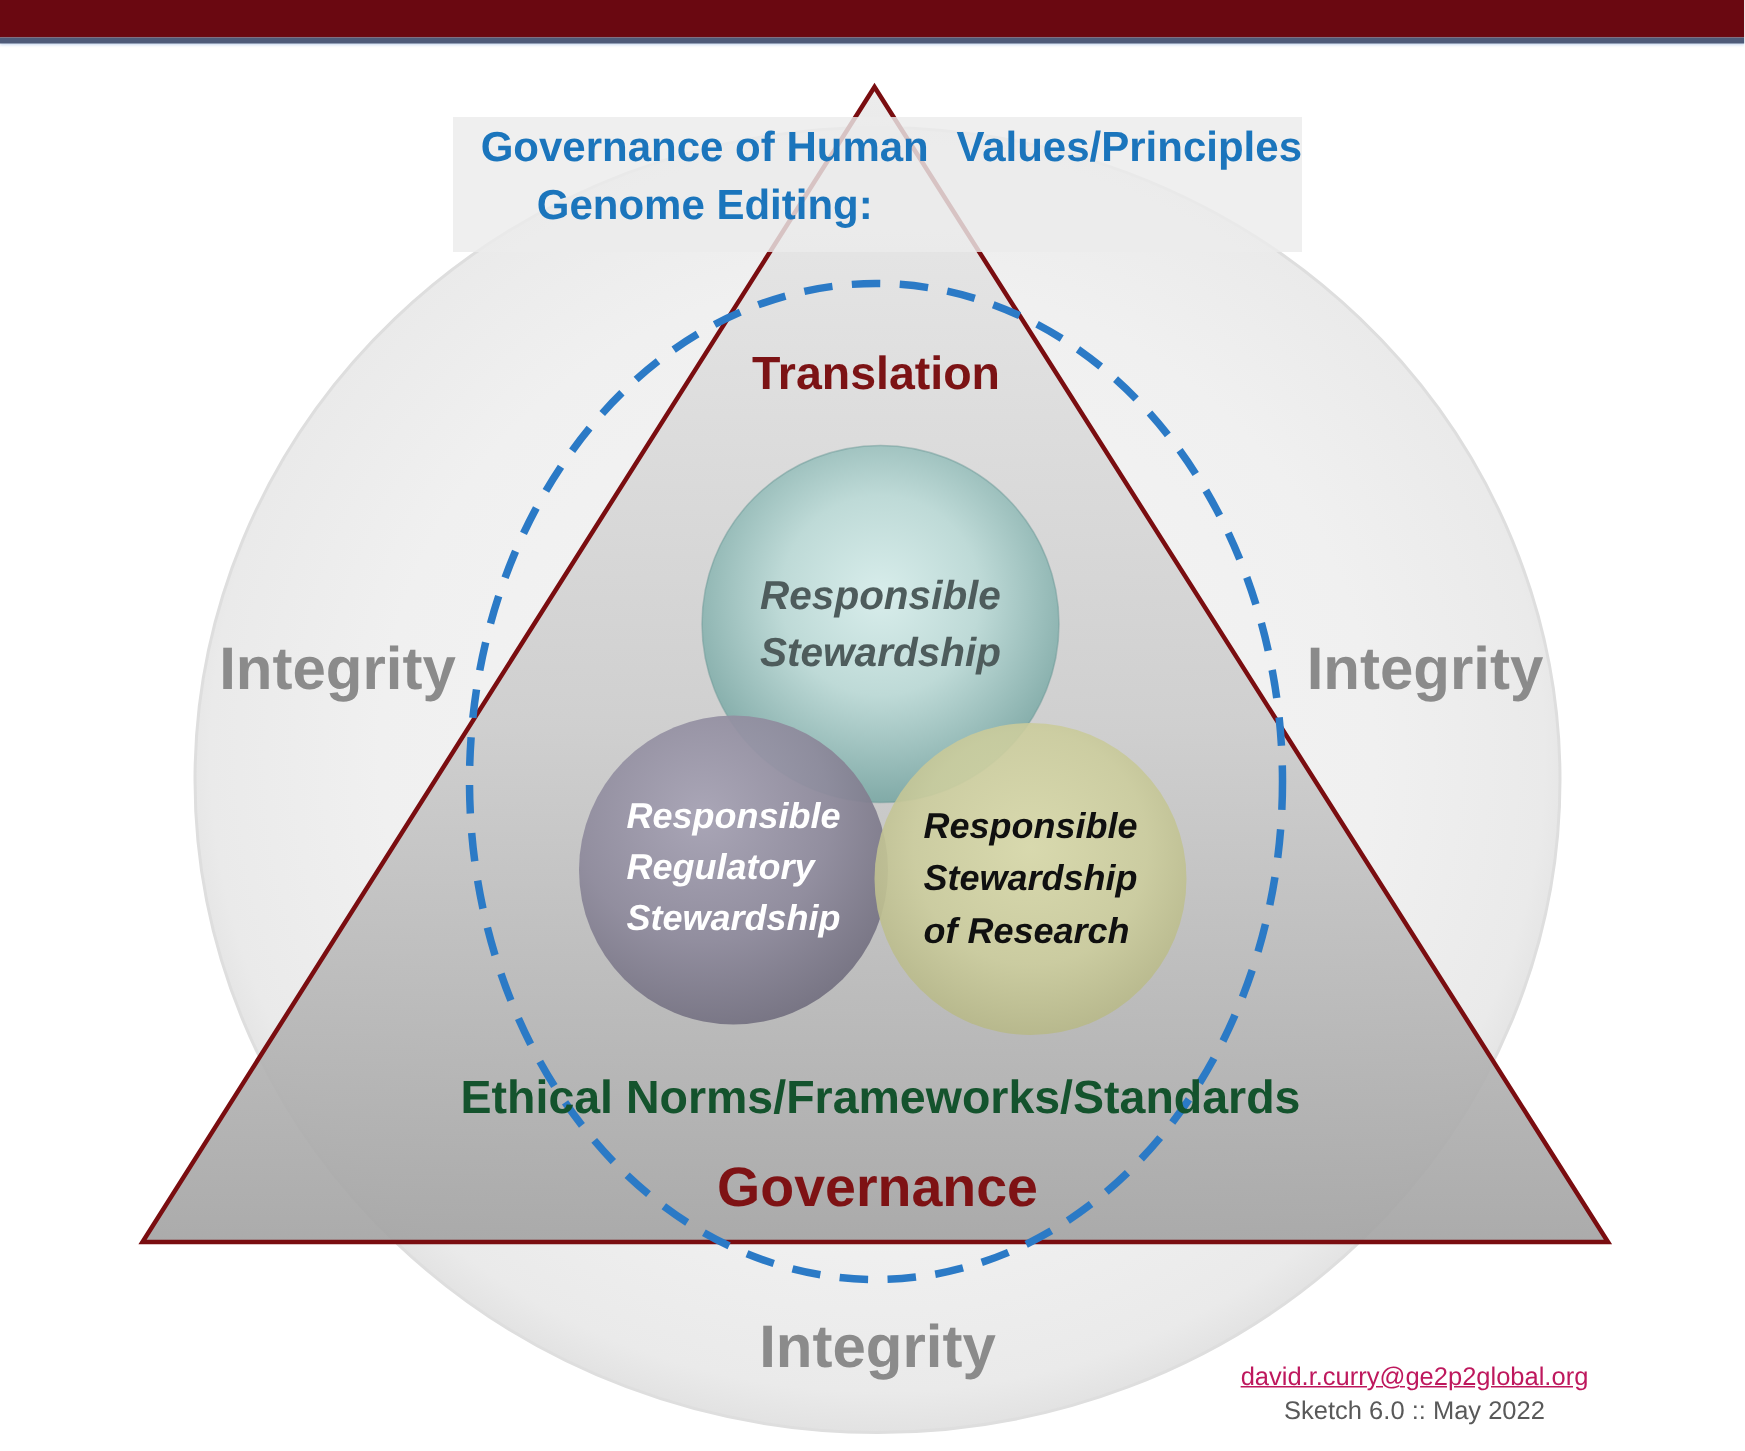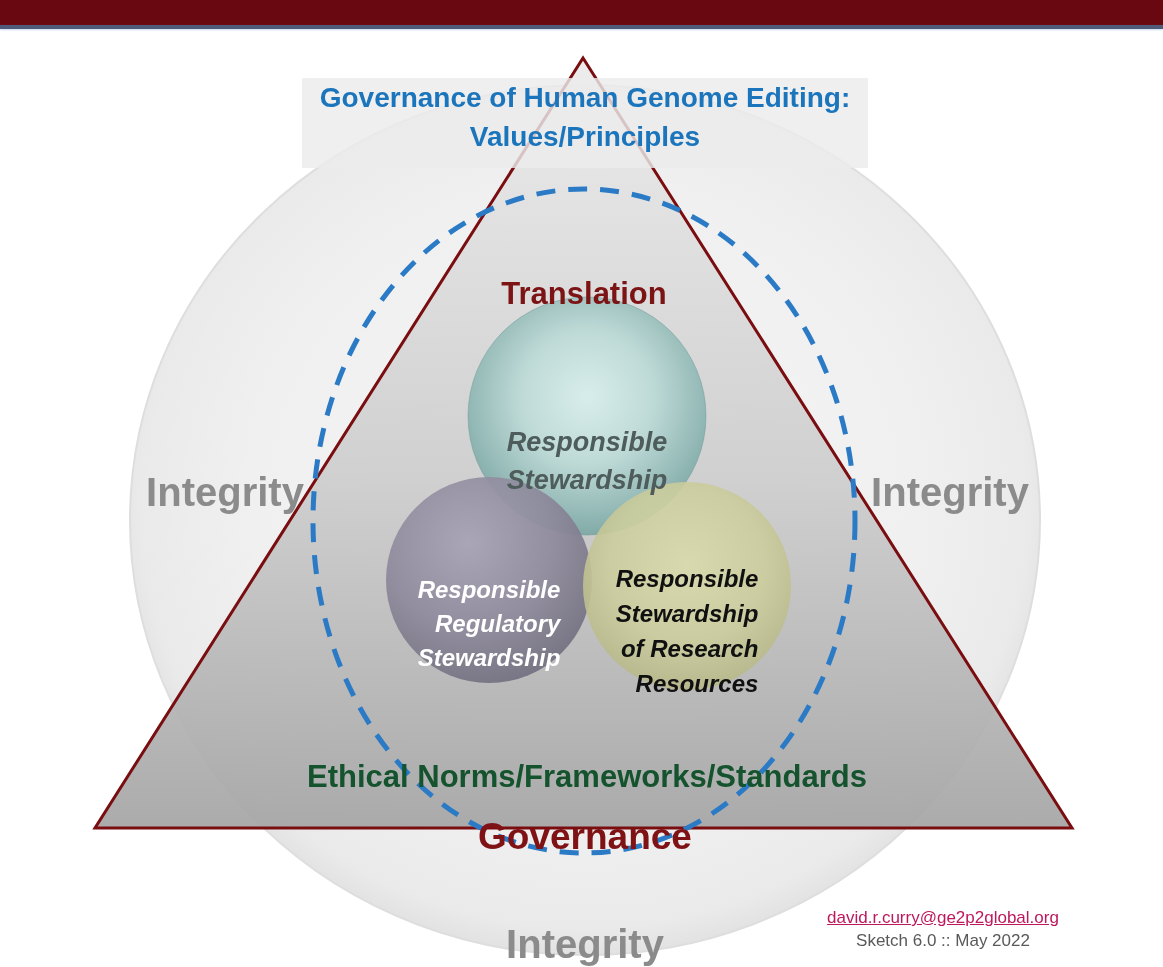--- a/index.html
+++ b/index.html
@@ -14,26 +14,26 @@
   .top-bar {
     position: absolute; left: 0; top: 0; width: 1163px; height: 25px;
     background: #6a0811;
   }
   .top-bar-accent {
     position: absolute; left: 0; top: 25px; width: 1163px; height: 4px;
     background: #4f5b79;
     box-shadow: 0 1px 2px rgba(160,190,230,0.55);
   }
   svg.shapes { position: absolute; left: 0; top: 0; }
-  .overlay { position: absolute; text-align: right; margin-top: 45px; }
+  .overlay { position: absolute; text-align: left; }
   .center { transform: translate(-50%, -50%); }
   .title-box {
     position: absolute; left: 302px; top: 78px; width: 566px; height: 90px;
     background: rgba(235,235,235,0.82);
-    display: flex; flex-direction: column; justify-content: flex-start;
+    display: flex; flex-direction: row; justify-content: flex-end;
     text-align: center;
   }
   .title-line {
     color: #1b75bc; font-weight: bold; font-size: 28px; line-height: 39px;
   }
   .lbl-translation { color: #7c1315; font-weight: bold; font-size: 31px; }
   .lbl-governance  { color: #7e1214; font-weight: bold; font-size: 37px; }
   .lbl-ethical     { color: #14532d; font-weight: bold; font-size: 31px; white-space: nowrap; }
   .lbl-integrity   { color: #8b8b8b; font-weight: bold; font-size: 40px; }
   .venn-text {
@@ -124,21 +124,20 @@
   <div class="overlay center venn-text venn-regulatory" style="left:489px; top:579px;">
     <div>Responsible</div>
     <div>Regulatory</div>
     <div>Stewardship</div>
   </div>
 
   <div class="overlay center venn-text venn-research" style="left:687px; top:586px;">
     <div>Responsible</div>
     <div>Stewardship</div>
     <div>of Research</div>
-    <div>Resources</div>
   </div>
 
   <div class="footer">
     <a href="#">david.r.curry@ge2p2global.org</a>
     <div class="version">Sketch 6.0 :: May 2022</div>
   </div>
 
 </div>
 
 </body></html>

